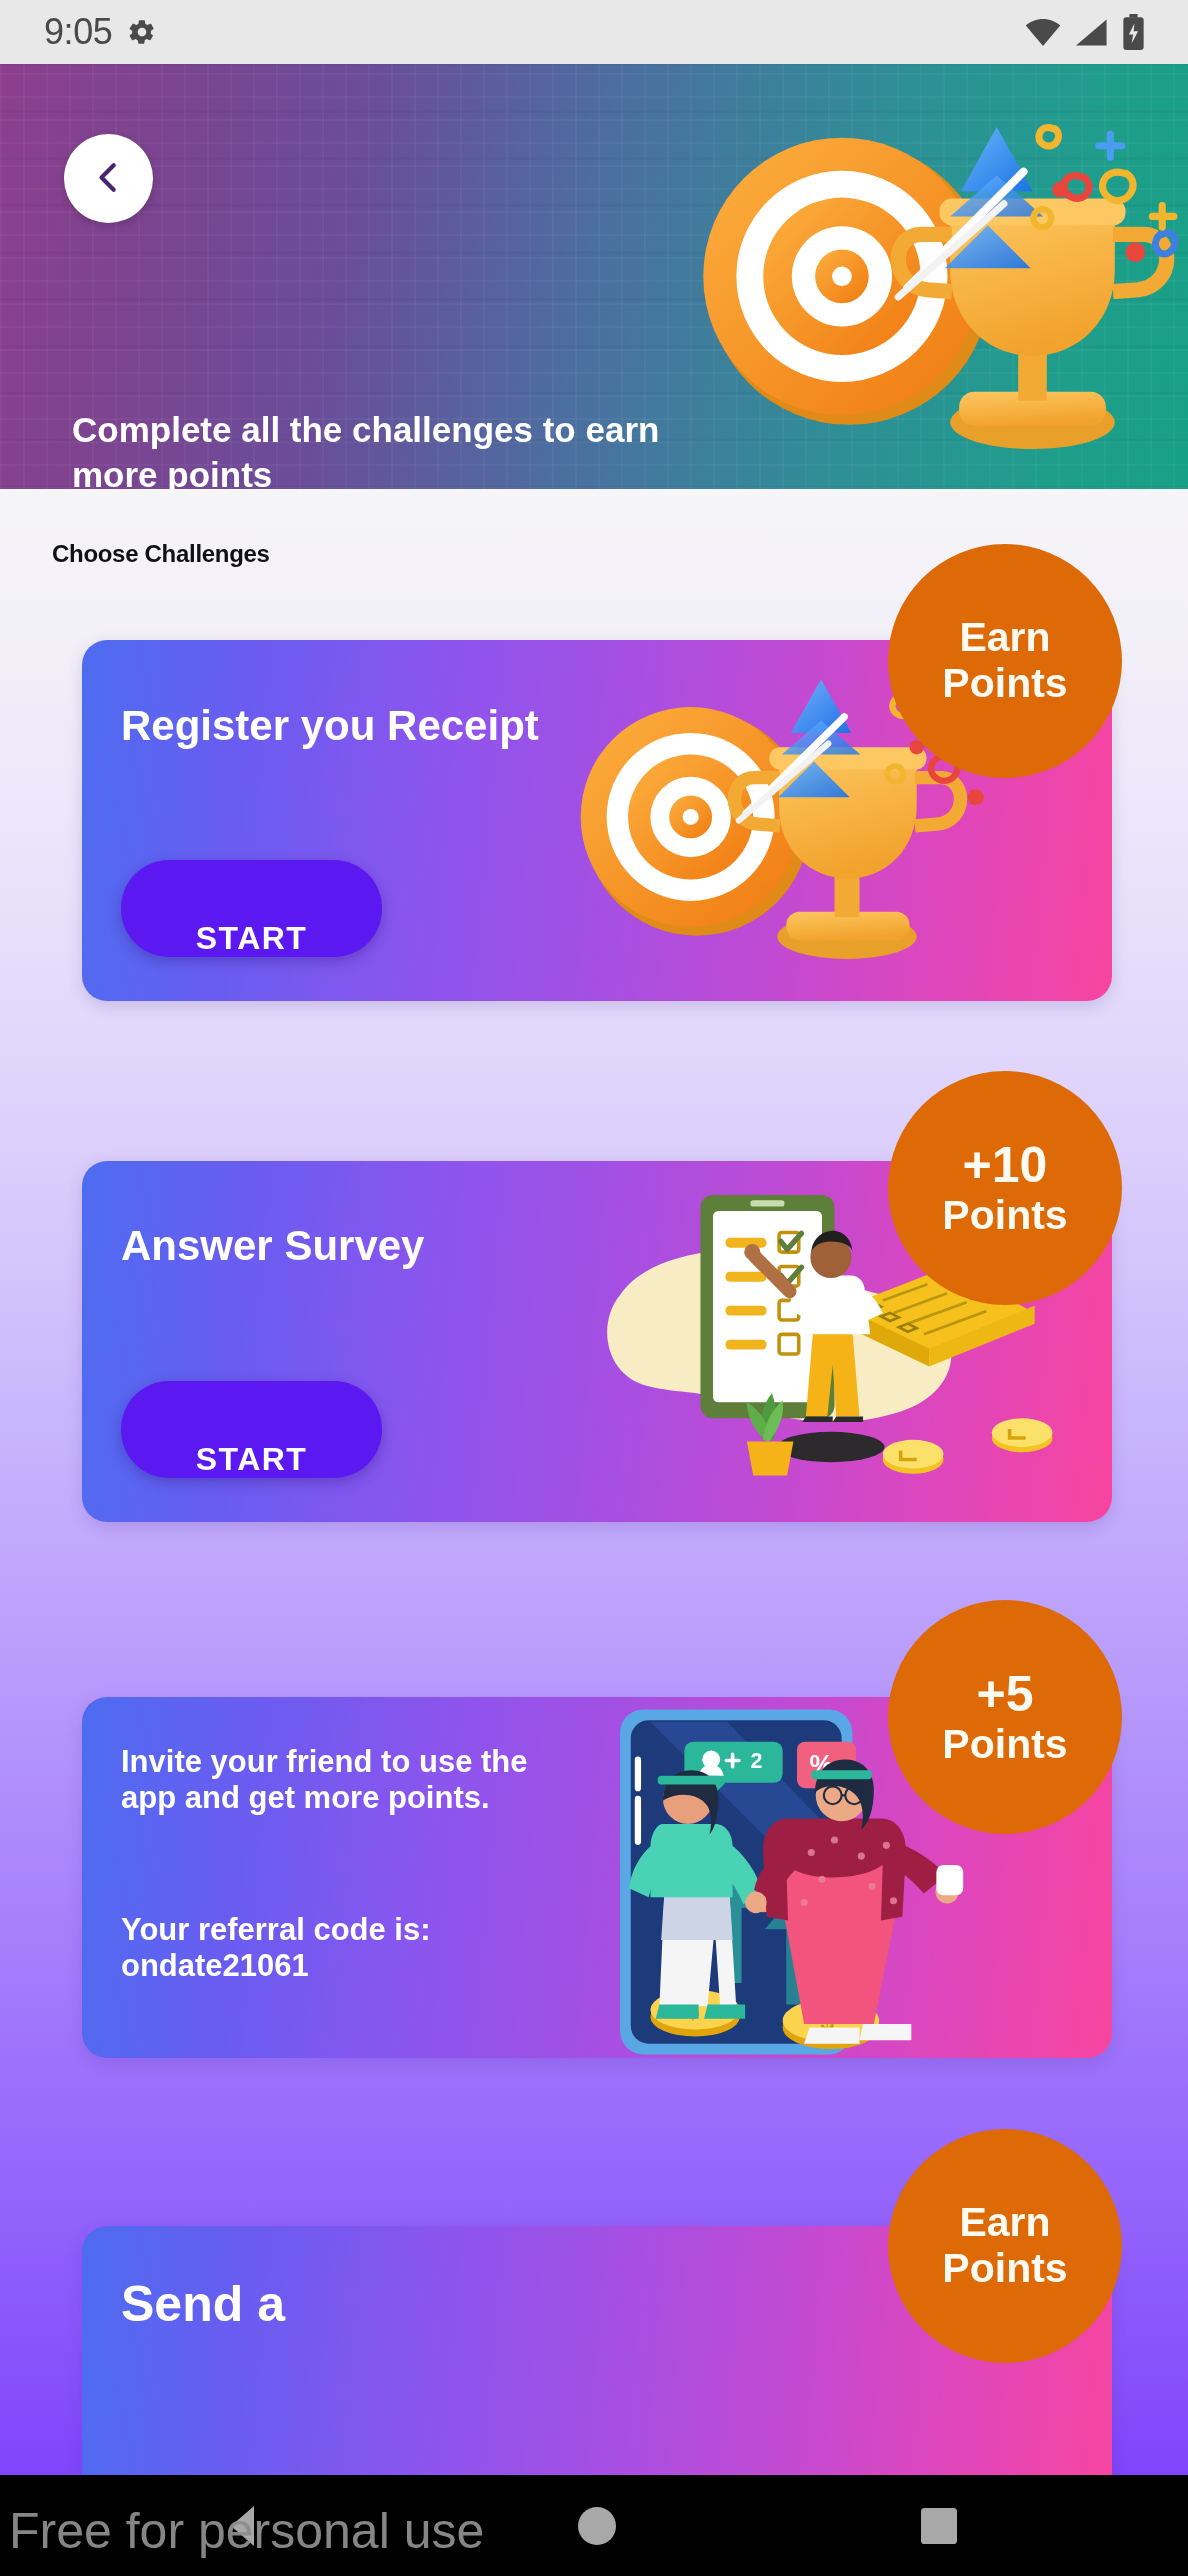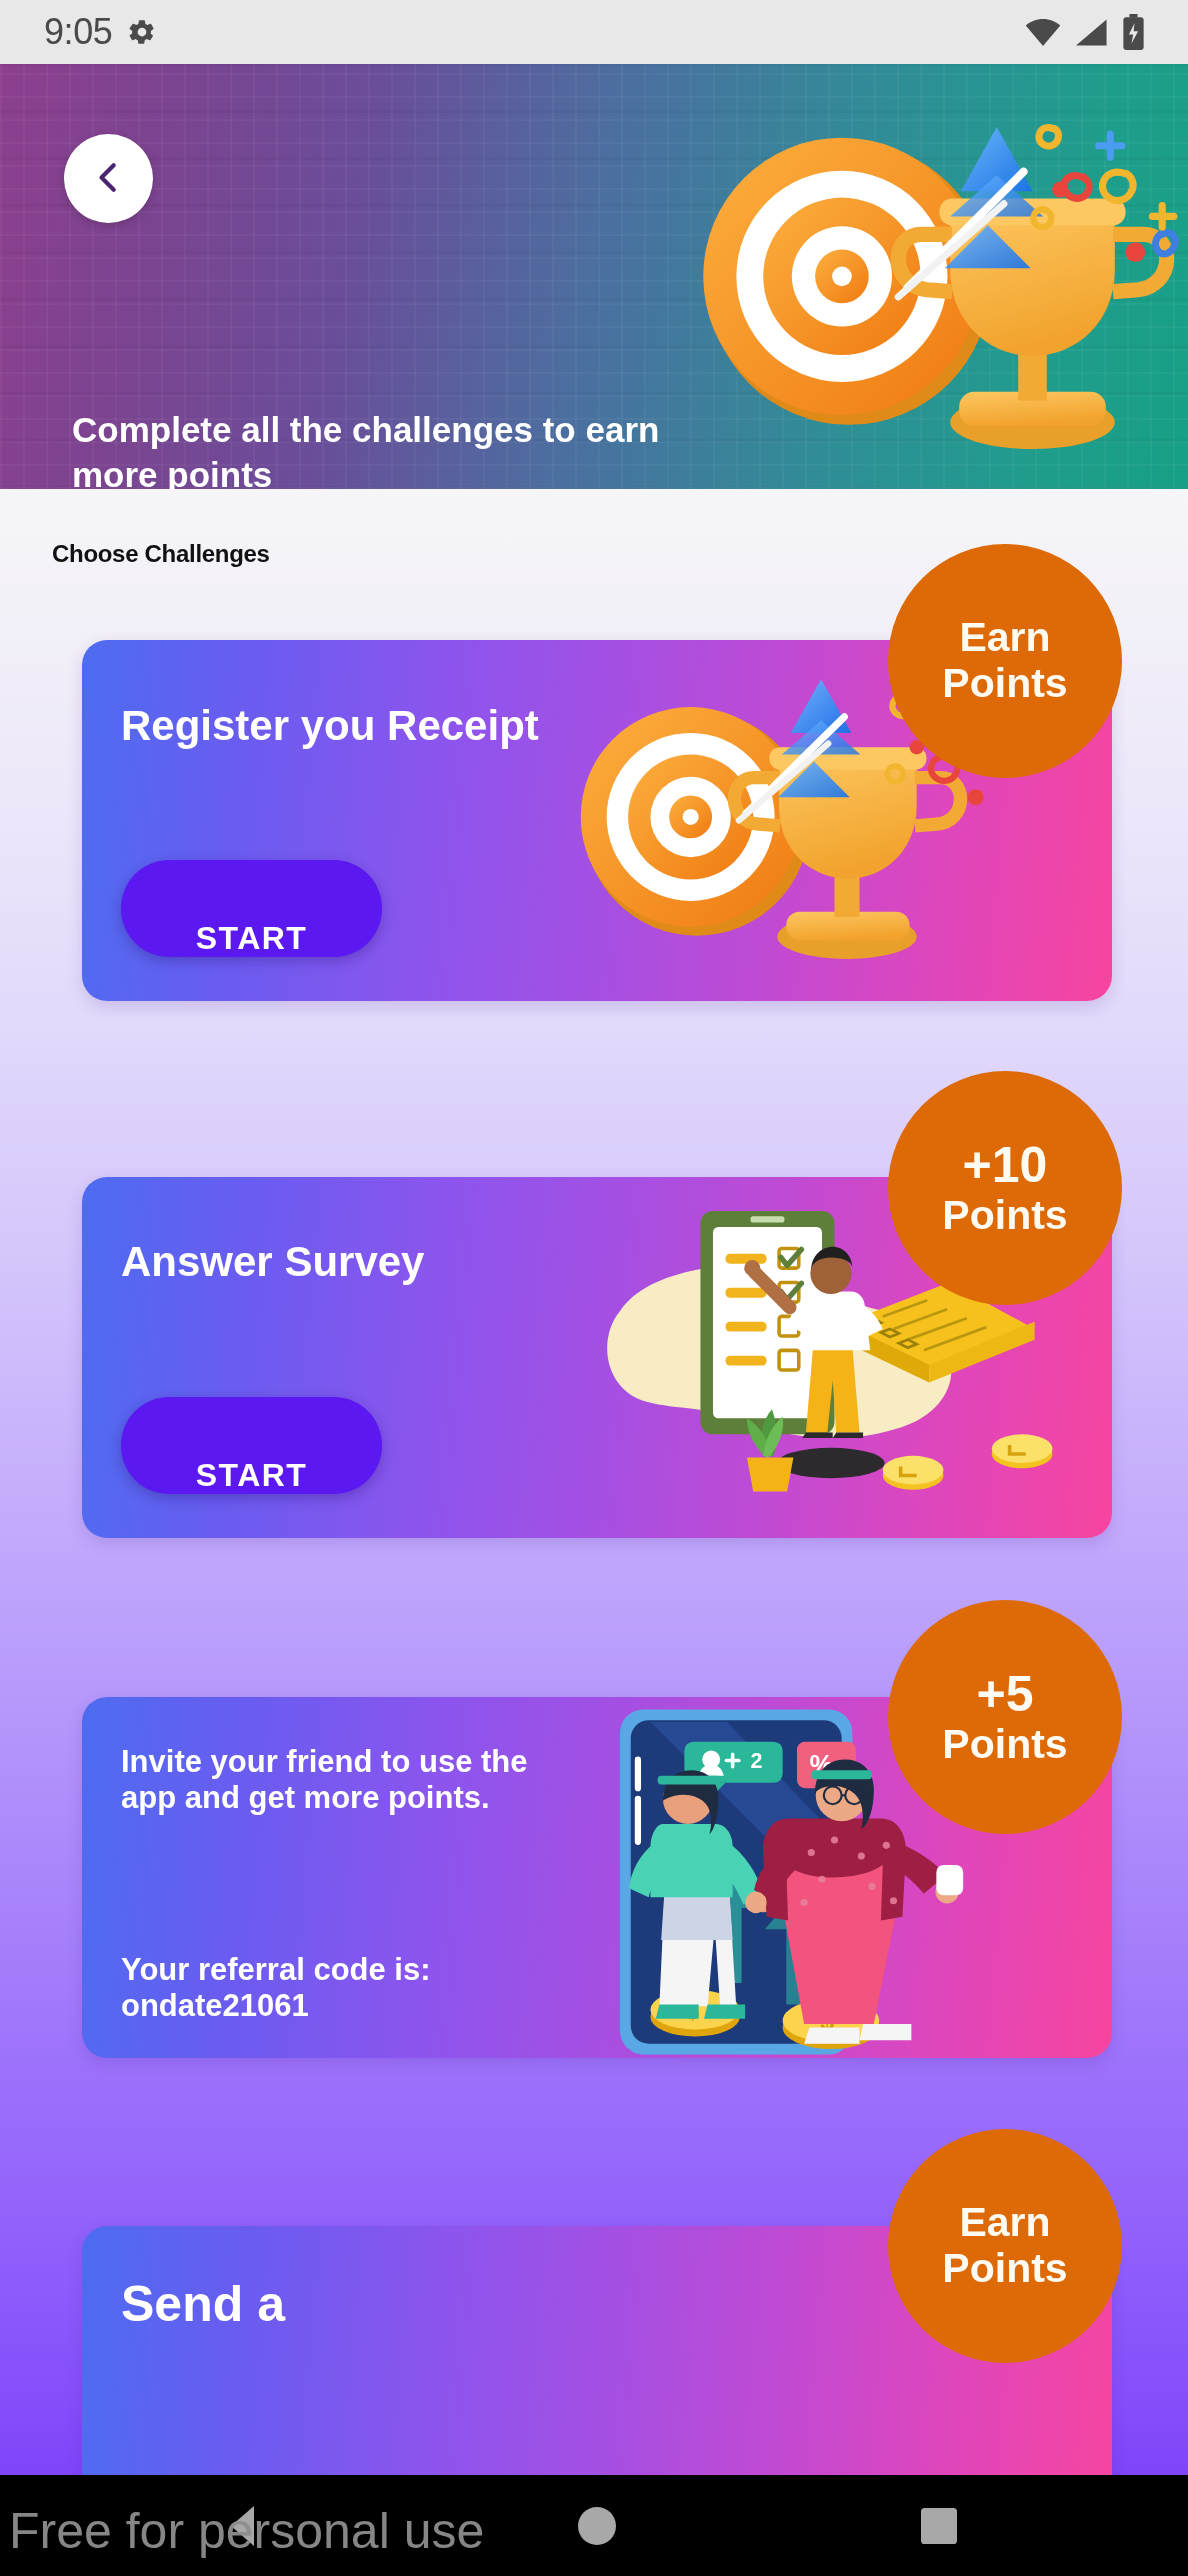--- a/index.html
+++ b/index.html
@@ -303,21 +303,21 @@
     <div class="start-btn" style="top:220px;">
       <span>START</span>
     </div>
   </div>
 
   <div class="badge" style="top:55px;">
     <span class="b-top">Earn</span>
     <span class="b-bot">Points</span>
   </div>
 
-  <div class="card" style="top:688px;">
+  <div class="card" style="top:672px;">
     <div class="card-bg"></div>
     <div class="card-art">
       <svg viewBox="0 0 620 404" width="555" height="361">
         <path d="M70 150c-25 30-18 85 25 100 30 10 70 6 110 22 55 22 120 28 180 8 50-16 70-60 45-96-22-32-70-30-110-48-48-22-90-42-140-36-48 6-90 20-110 50z" fill="#f7ecc3"></path>
         <g transform="translate(160,38)">
           <rect x="0" y="0" width="150" height="250" rx="14" fill="#5d7f3a"></rect>
           <rect x="14" y="18" width="122" height="214" rx="6" fill="#ffffff"></rect>
           <rect x="56" y="6" width="38" height="7" rx="3" fill="#c8ddae"></rect>
           <g fill="#f1b41c">
             <rect x="28" y="48" width="46" height="11" rx="5"></rect>
@@ -460,21 +460,21 @@
           <path d="M44 4h60c3 0 4 2 4 5s-1 5-4 5H44c-3 0-4-2-4-5s1-5 4-5z" fill="#2bb89a"></path>
           <g fill="none" stroke="#1f2b40" stroke-width="2.4">
             <circle cx="64" cy="32" r="10"></circle>
               <circle cx="88" cy="32" r="10"></circle>
             <path d="M74 32h4"></path>
           </g>
         </g>
       </svg>
     </div>
     <div class="card-title" style="top:47px; font-size:31px; width:447px;">Invite your friend to use the app and get more points.</div>
-    <div class="card-title" style="top:215px; font-size:31px; width:447px;margin-top:40px;">Your referral code is: ondate21061</div>
+    <div class="card-title" style="top:215px; font-size:31px; width:447px;">Your referral code is: ondate21061</div>
   </div>
 
   <div class="badge big" style="top:1111px;">
     <span class="b-top">+5</span>
     <span class="b-bot">Points</span>
   </div>
 
   <div class="card" style="top:1737px;">
     <div class="card-bg"></div>
     <div class="card-title" style="top:49px; font-size:50px; width:429px;">Send a</div>

